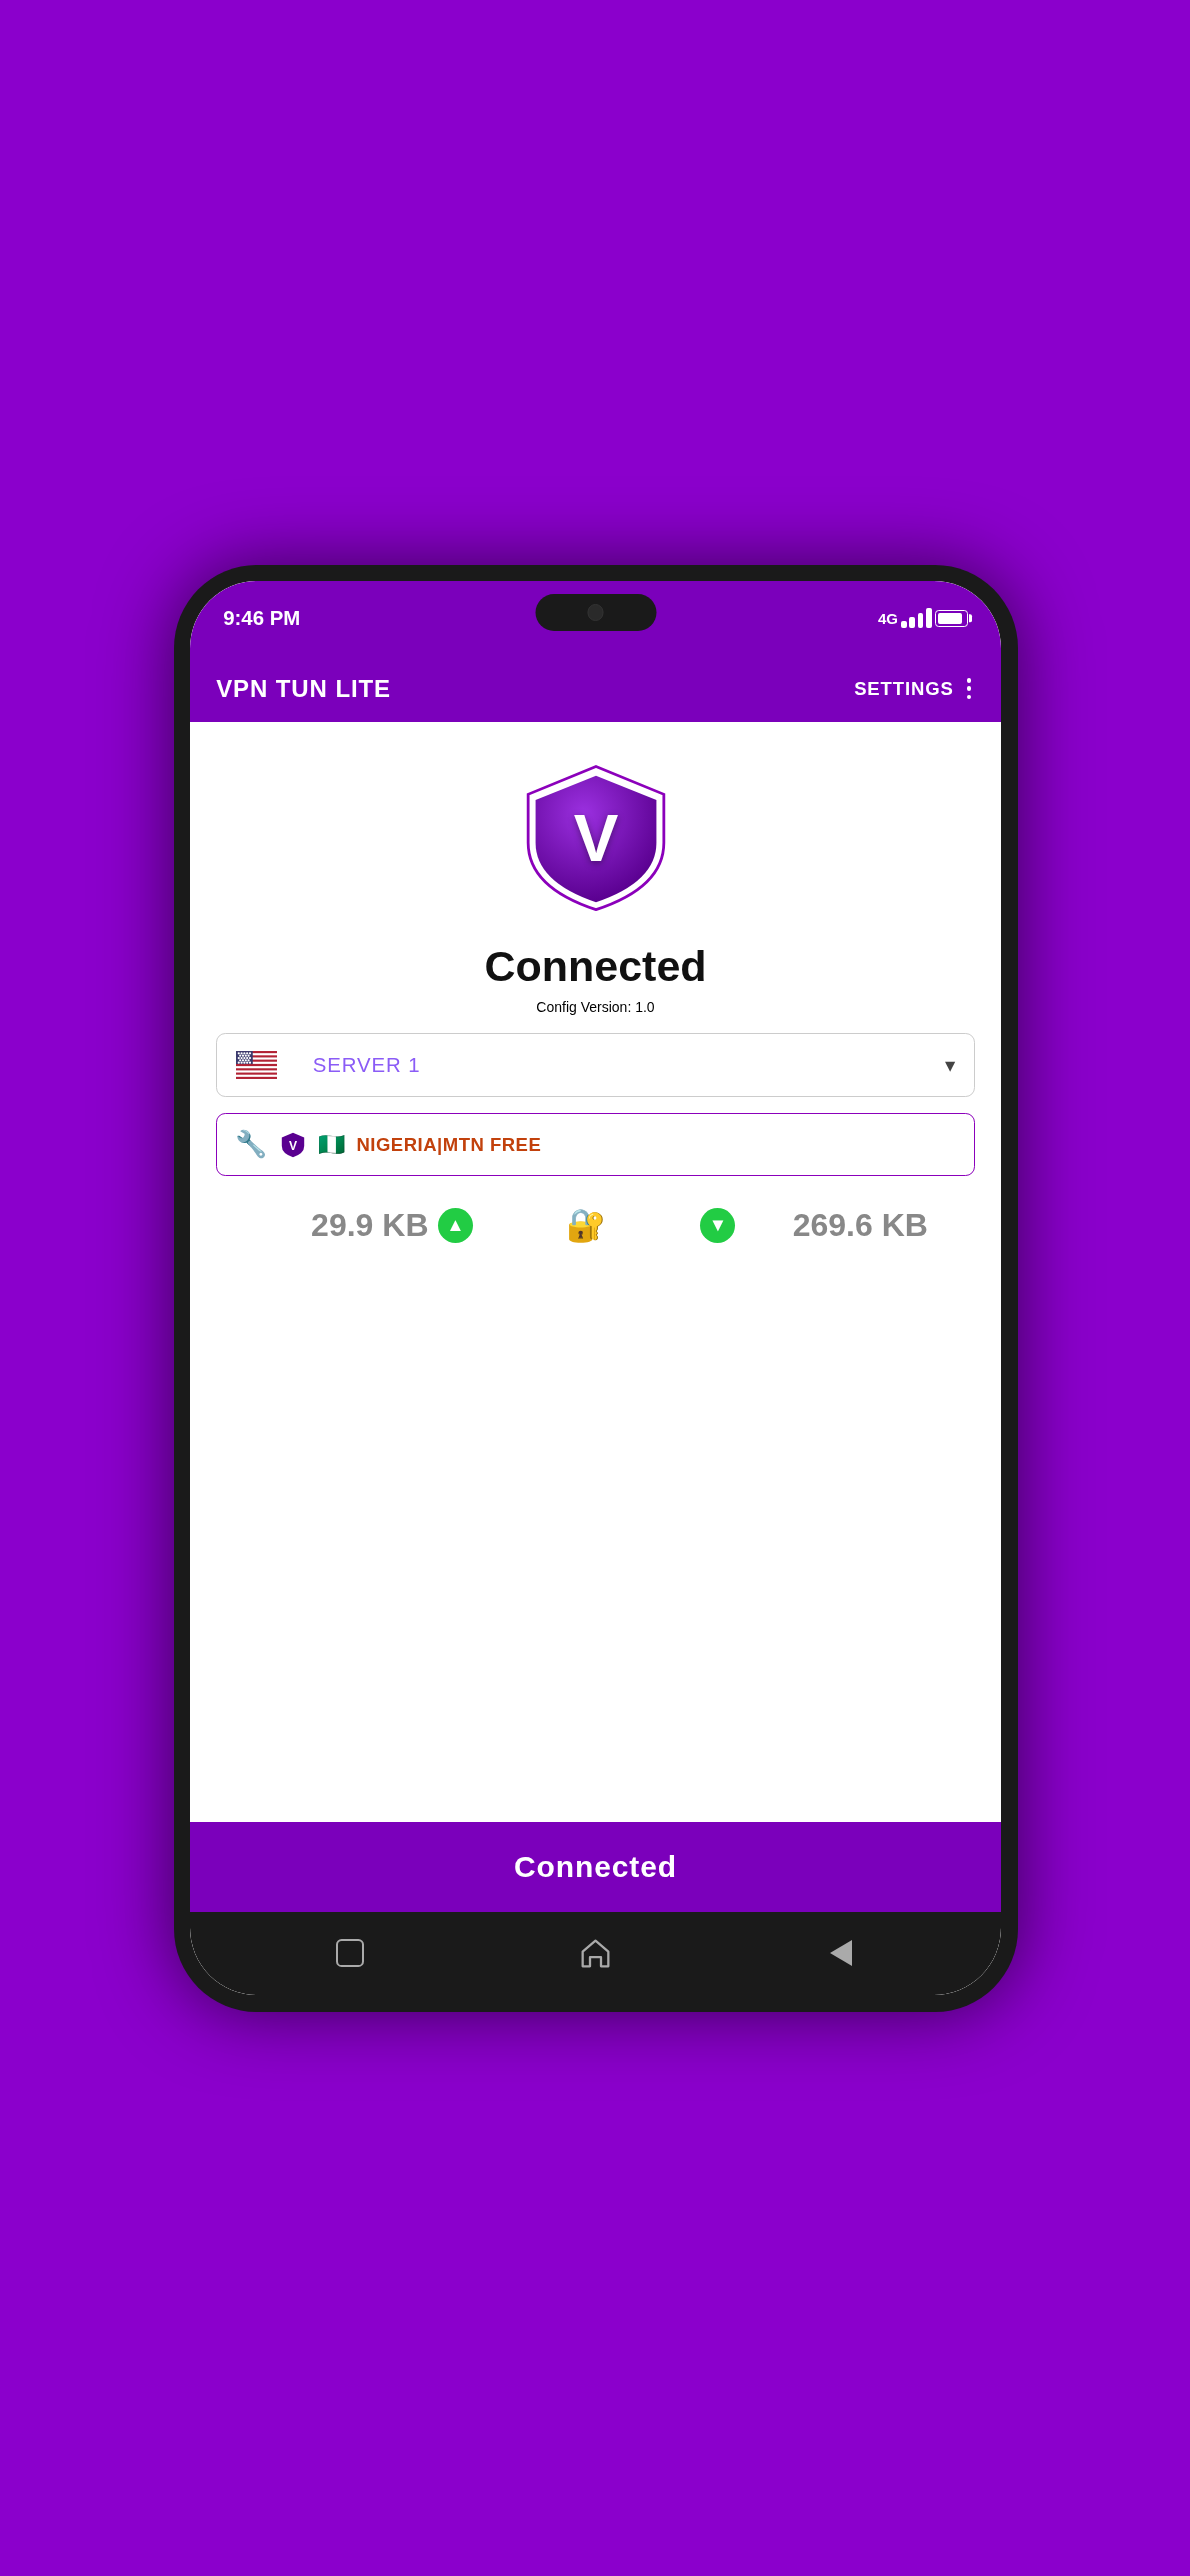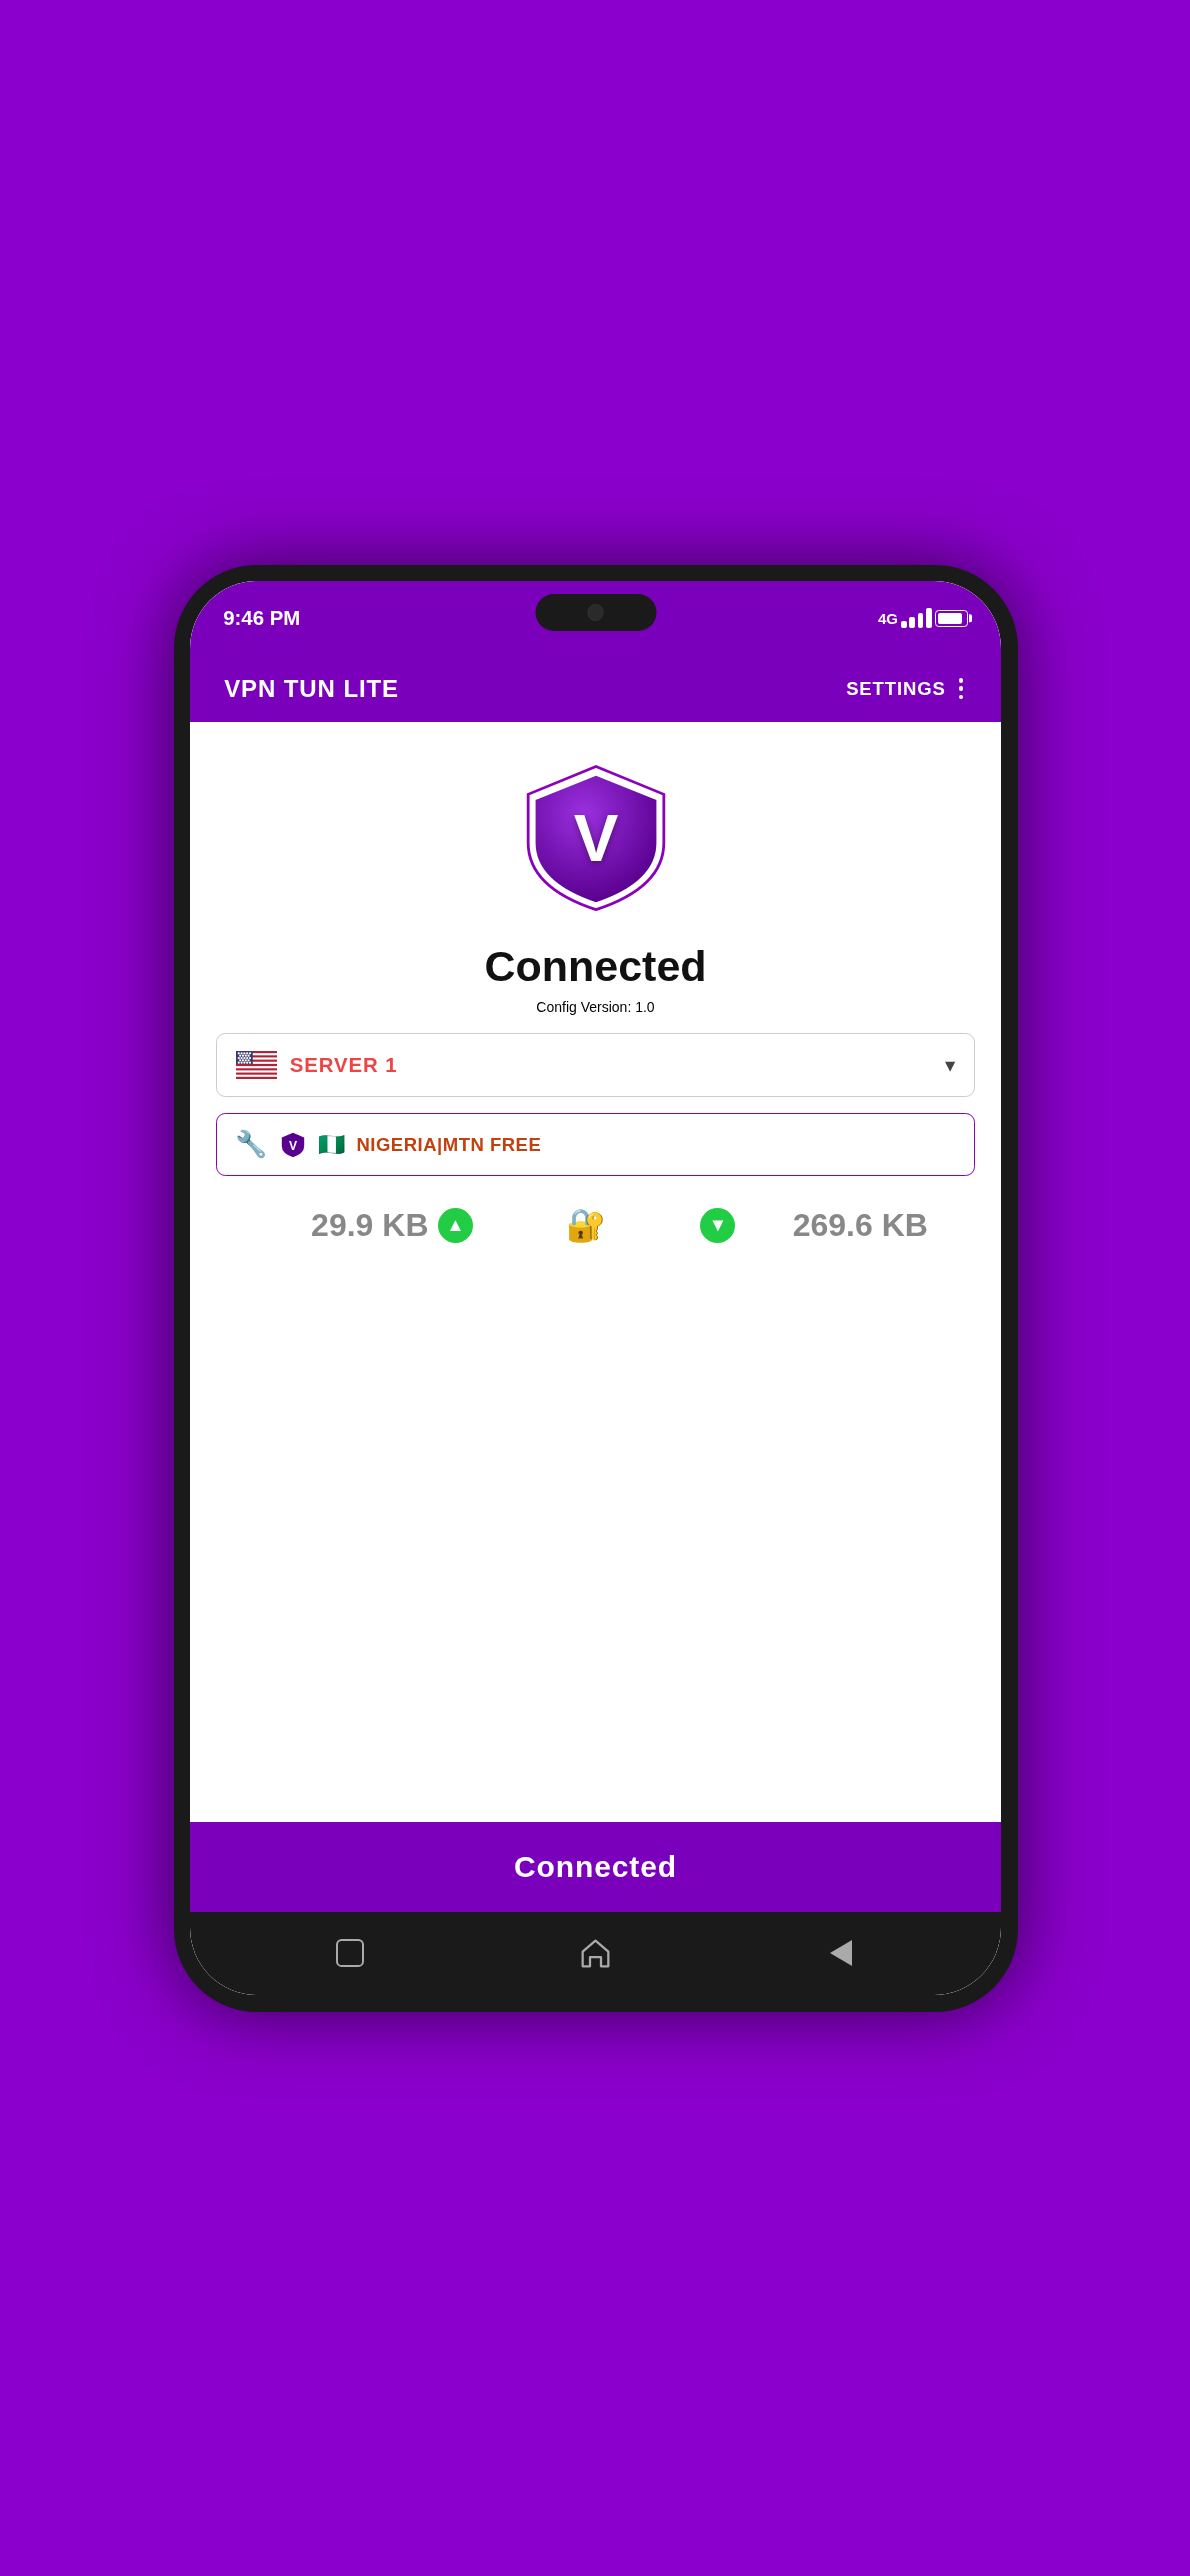--- a/index.html
+++ b/index.html
@@ -134,21 +134,21 @@
       border-radius: 1.9px;
     }
 
     
     .app-header {
       background: #7B00BB;
       height: 67px;
       display: flex;
       align-items: center;
       justify-content: space-between;
-      padding: 0 34px;
+      padding: 0 26px;
       flex-shrink: 0;
     }
 
     .app-title {
       color: white;
       font-size: 24px;
       font-weight: 900;
       letter-spacing: 0.9px;
     }
 
@@ -233,23 +233,24 @@
     }
 
     .server-left {
       display: flex;
       align-items: center;
       gap: 13px;
     }
 
     .server-name {
       font-size: 20.4px;
-      font-weight: 700;
-      color: #ef4444;
+      font-weight: 400;
+      color: #8b5cf6;
       letter-spacing: 0.9px;
+      margin-left: 23px;
     }
 
     .chevron-down {
       font-size: 20.4px;
       color: #444;
     }
 
     
     .config-selector {
       width: 100%;

